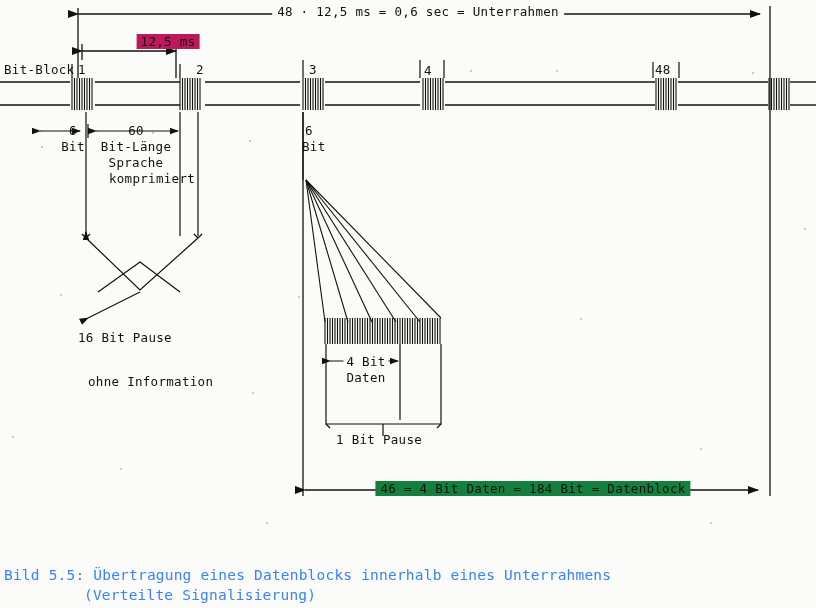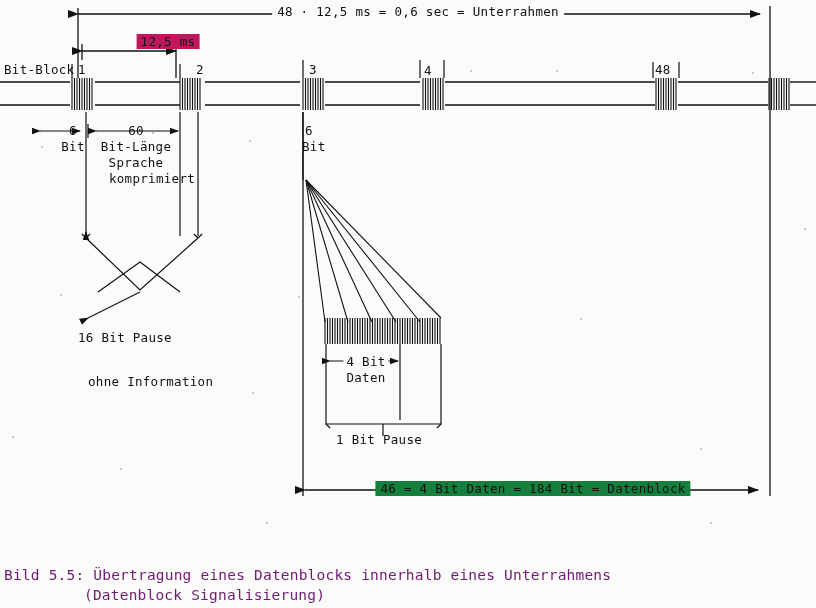--- a/index.html
+++ b/index.html
@@ -19,21 +19,21 @@
     letter-spacing:0.3px;
     color:#111;
     white-space:pre;
     line-height:15px;
   }
   .lbl.c{text-align:center;transform:translateX(-50%);}
   .caption{
     position:absolute;
     font-family:"DejaVu Sans Mono", monospace;
     font-size:14.5px;
-    color:#701a75;
+    color:#3b82f6;
     white-space:pre;
     line-height:19px;
     letter-spacing:0.2px;
   }
   svg{position:absolute;left:0;top:0;}
   .specks{position:absolute;left:0;top:0;width:816px;height:608px;pointer-events:none;}
   .speck{position:absolute;width:2px;height:2px;background:#b9b9b4;border-radius:50%;}
 </style>
 </head>
 <body>
@@ -292,21 +292,21 @@
   <div class="lbl" style="left:302px;top:139px;">Bit</div>
 
   <div class="lbl c" style="left:366px;top:354px;background:#fbfbf9;padding:0 3px;">4 Bit</div>
   <div class="lbl c" style="left:366px;top:370px;">Daten</div>
 
   <div class="lbl" style="left:336px;top:432px;">1 Bit Pause</div>
 
   <div class="lbl c" style="left:533px;top:481px;background:#15803d;padding:0 5px;">46 = 4 Bit Daten = 184 Bit = Datenblock</div>
 
   <div class="caption" style="left:4px;top:566px;">Bild 5.5: Übertragung eines Datenblocks innerhalb eines Unterrahmens</div>
-  <div class="caption" style="left:84px;top:586px;">(Datenblock Signalisierung)</div>
+  <div class="caption" style="left:84px;top:586px;">(Verteilte Signalisierung)</div>
 
   <div class="specks">
     <div class="speck" style="left:152px;top:132px;"></div>
     <div class="speck" style="left:41px;top:146px;"></div>
     <div class="speck" style="left:249px;top:140px;"></div>
     <div class="speck" style="left:470px;top:70px;"></div>
     <div class="speck" style="left:556px;top:70px;"></div>
     <div class="speck" style="left:752px;top:72px;"></div>
     <div class="speck" style="left:60px;top:294px;"></div>
     <div class="speck" style="left:298px;top:296px;"></div>

